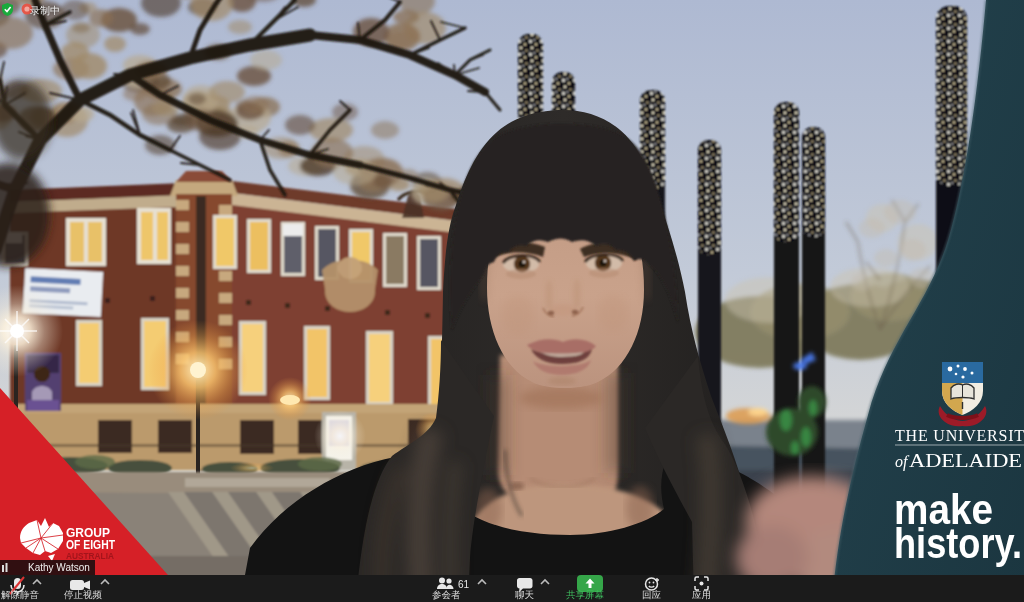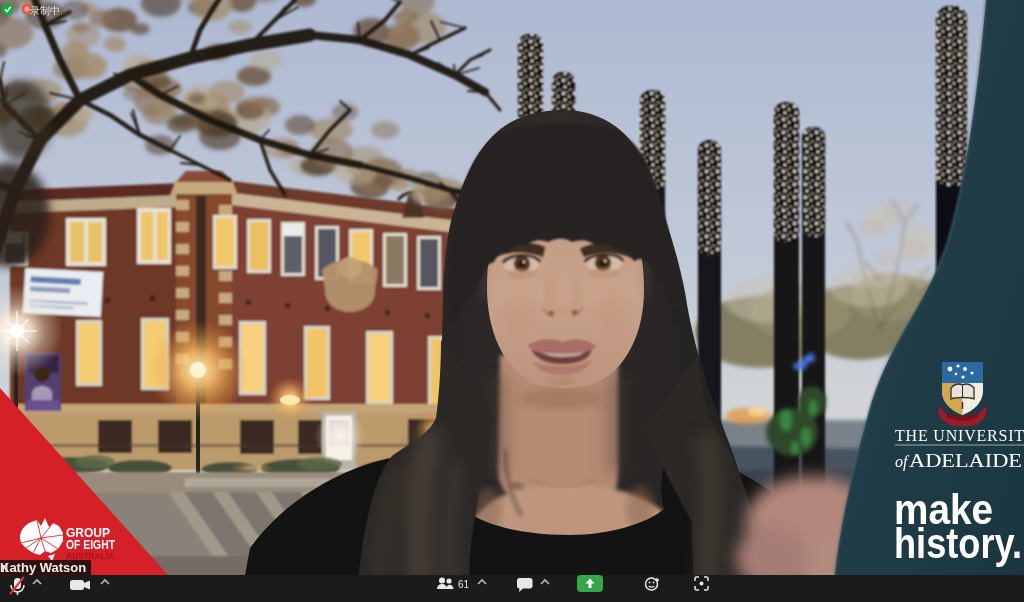--- a/index.html
+++ b/index.html
@@ -630,21 +630,21 @@
 </svg>
 
 <svg class="ov" style="left:0;top:0" width="120" height="24">
   <path d="M7.5,3 L13,5 L13,9.5 C13,13 10.5,15 7.5,16 C4.5,15 2,13 2,9.5 L2,5 Z" fill="#1aaa3c"></path>
   <path d="M4.8,9.3 L7,11.5 L10.6,7" stroke="#fff" stroke-width="1.6" fill="none"></path>
   <circle cx="27" cy="9" r="5.5" fill="#e45749"></circle>
   <circle cx="27" cy="9" r="2.6" fill="#f4a79e"></circle>
 </svg>
 <div class="ov" style="left:30px;top:4px;color:#f2f2f2;font-size:10px;text-shadow:0 0 3px rgba(0,0,0,.6)">录制中</div>
 
-<div class="ov" style="left:0;top:560px;height:15px;background:rgba(12,12,12,.82);color:#f0f0f0;font-size:13px;line-height:15px;padding:0 5px 0 0;font-weight:bold;">Kathy Watson</div>
+<div class="ov" style="left:0;top:560px;height:15px;background:rgba(12,12,12,.82);color:#f0f0f0;font-size:10px;line-height:15px;padding:0 5px 0 28px;">Kathy Watson</div>
 <svg class="ov" style="left:2px;top:563px" width="10" height="10">
       <rect x="0" y="2" width="2" height="7" fill="#ddd"></rect>
       <rect x="3.5" y="0" width="2" height="9" fill="#ddd"></rect>
     </svg>
 
 <div class="ov" style="left:0;top:575px;width:1024px;height:27px;background:#1b1b1b;"></div>
 <svg class="ov" style="left:0;top:575px" width="1024" height="27">
 
   <g transform="translate(8,2)">
     <rect x="6" y="1" width="7" height="11" rx="3.5" fill="#e8e8e8"></rect>
@@ -688,13 +688,22 @@
   </g>
 
   <g transform="translate(695,2)" stroke="#e8e8e8" stroke-width="1.5" fill="none">
     <path d="M0,4 L0,1.5 C0,0.7 0.7,0 1.5,0 L4,0"></path>
     <path d="M9,0 L11.5,0 C12.3,0 13,0.7 13,1.5 L13,4"></path>
     <path d="M13,9 L13,11.5 C13,12.3 12.3,13 11.5,13 L9,13"></path>
     <path d="M4,13 L1.5,13 C0.7,13 0,12.3 0,11.5 L0,9"></path>
     <circle cx="6.5" cy="6.5" r="2" fill="#e8e8e8" stroke="none"></circle>
   </g>
 </svg>
+<div class="ov" style="left:0;top:589px;width:1024px;height:13px;color:#ddd;font-size:9.5px;">
+  <span style="position:absolute;left:1px">解除静音</span>
+  <span style="position:absolute;left:64px">停止视频</span>
+  <span style="position:absolute;left:432px">参会者</span>
+  <span style="position:absolute;left:515px">聊天</span>
+  <span style="position:absolute;left:566px;color:#3fbf5f">共享屏幕</span>
+  <span style="position:absolute;left:642px">回应</span>
+  <span style="position:absolute;left:692px">应用</span>
 </div>
+</div>
 
 </body></html>

